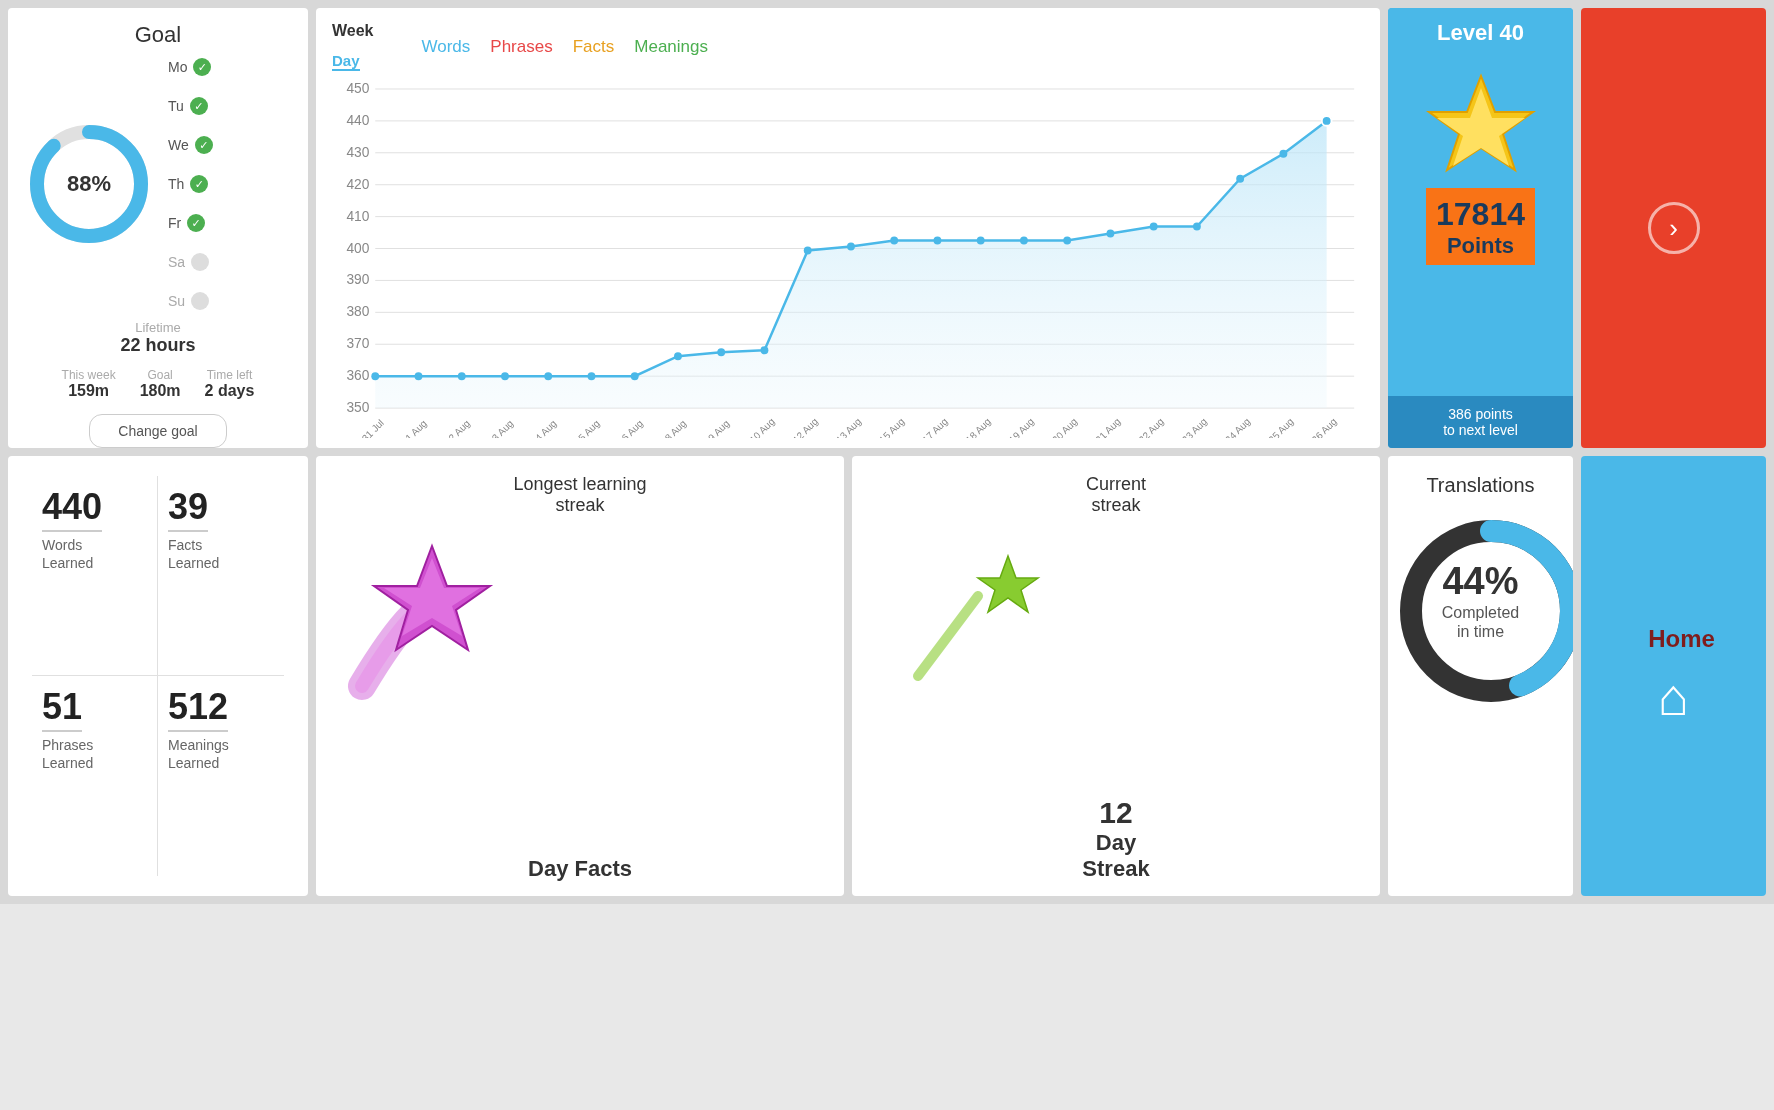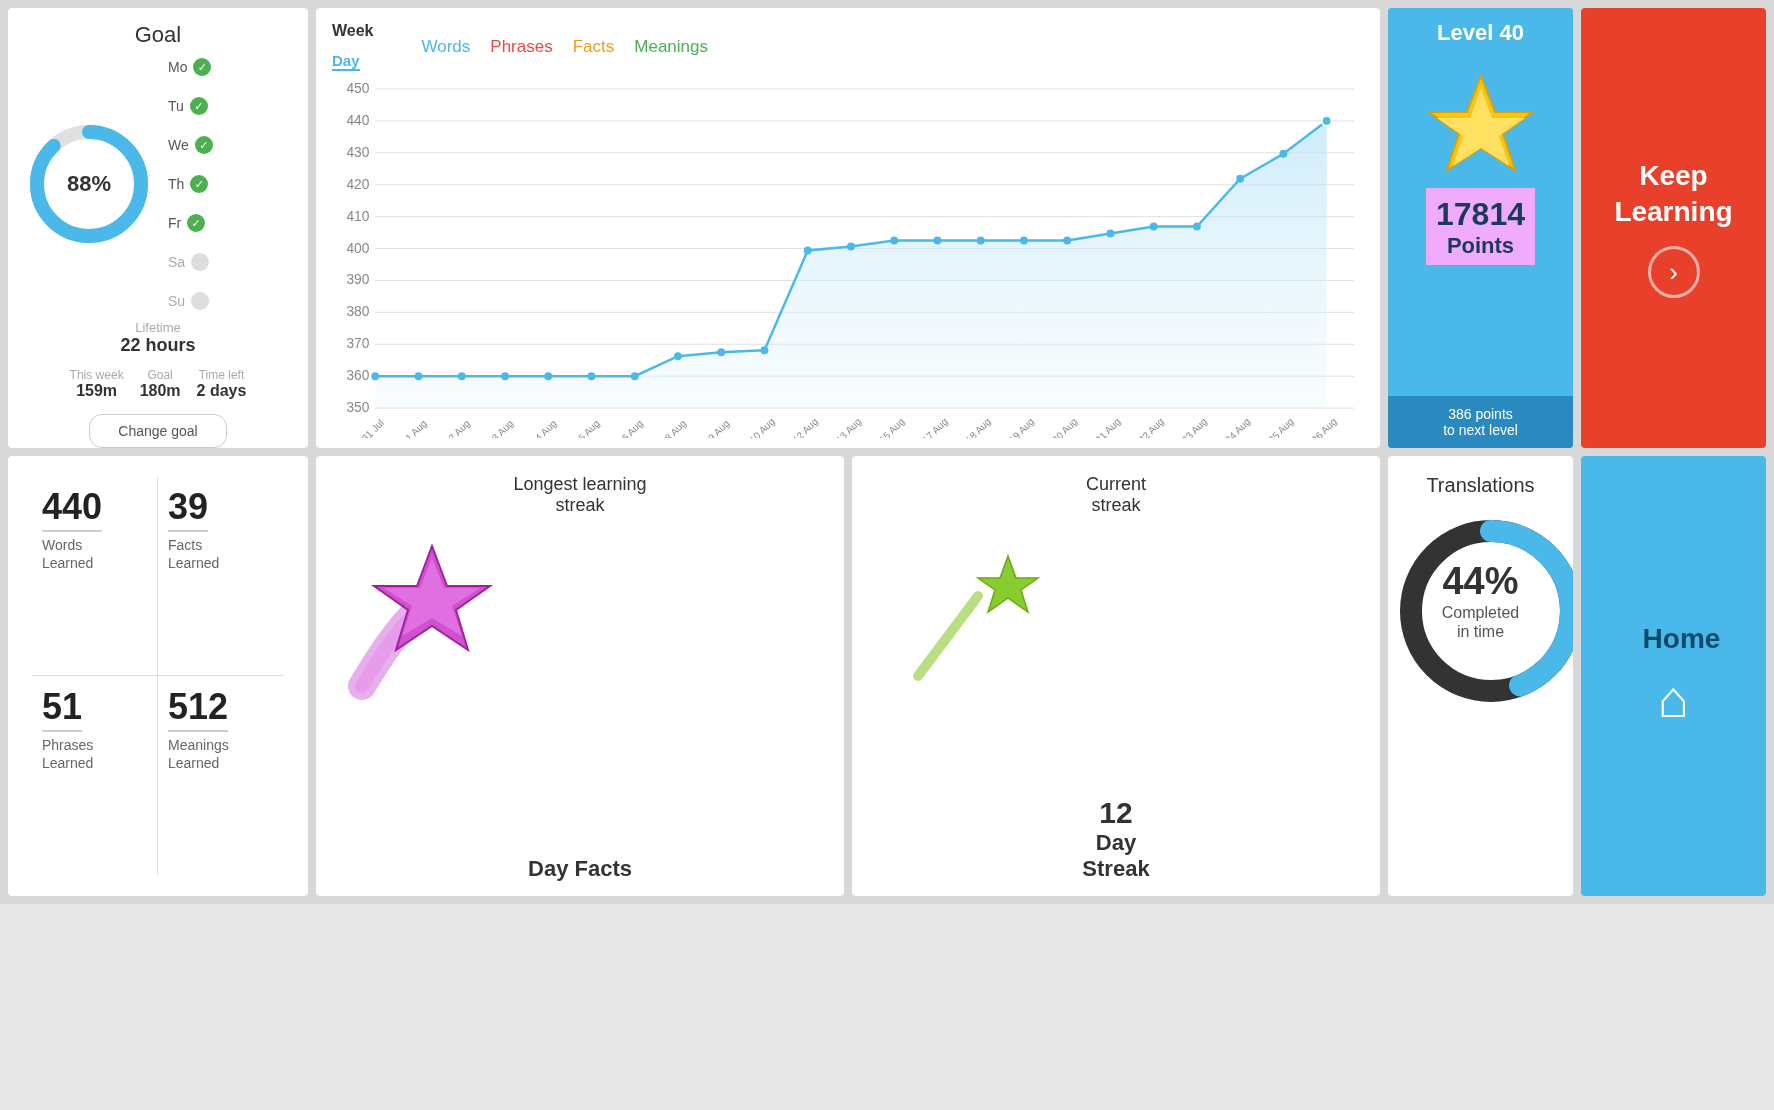--- a/index.html
+++ b/index.html
@@ -103,21 +103,21 @@
       color: #aaa;
       font-size: 13px;
     }
     .lifetime-section strong {
       display: block;
       font-size: 18px;
       color: #333;
     }
     .stats-row {
       display: flex;
-      gap: 16px;
+      gap: 24px;
       margin-top: 12px;
       text-align: center;
       color: #aaa;
       font-size: 12px;
     }
     .stats-row strong {
       display: block;
       font-size: 16px;
       color: #333;
     }
@@ -184,21 +184,21 @@
     .level-star-area {
       background: #4ab8e8;
       display: flex;
       justify-content: center;
       padding: 10px 0 0 0;
       width: 100%;
     }
     .level-points {
       text-align: center;
       padding: 8px 10px 6px 10px;
-      background: #f0abfc;
+      background: #f97316;
     }
     .level-points-num {
       font-size: 32px;
       font-weight: bold;
       color: #1a3a5c;
     }
     .level-points-label {
       font-size: 22px;
       font-weight: bold;
       color: #1a3a5c;
@@ -353,22 +353,22 @@
       background: #4ab8e8;
       display: flex;
       flex-direction: column;
       align-items: center;
       justify-content: center;
       gap: 14px;
       grid-column: 4;
       grid-row: 2;
     }
     .home-title {
-      color: #0c4a6e;
-      font-size: 28px;
+      color: #7f1d1d;
+      font-size: 24px;
       font-weight: bold;
       margin-left: 16px;
     }
     .home-icon {
       color: white;
       font-size: 52px;
     }
 
     
     .period-tab { font-size: 15px; color: #888; cursor: pointer; }
@@ -571,21 +571,20 @@
       <div class="level-points-num">17814</div>
       <div class="level-points-label">Points</div>
     </div>
     <div class="level-next">
       <span>386 points</span><br>
       <span>to next level</span>
     </div>
   </div>
 
   <div class="card keep-learning-card" style="grid-column:4;grid-row:1;">
-    <div class="keep-learning-title">Keep<br>Learning</div>
     <div class="arrow-circle">›</div>
   </div>
 
   <div class="card stats-card" style="grid-column:1;grid-row:2;">
     <div class="stat-item">
       <div class="stat-num">440</div>
       <div class="stat-label">Words<br>Learned</div>
     </div>
     <div class="stat-item">
       <div class="stat-num">39</div>

